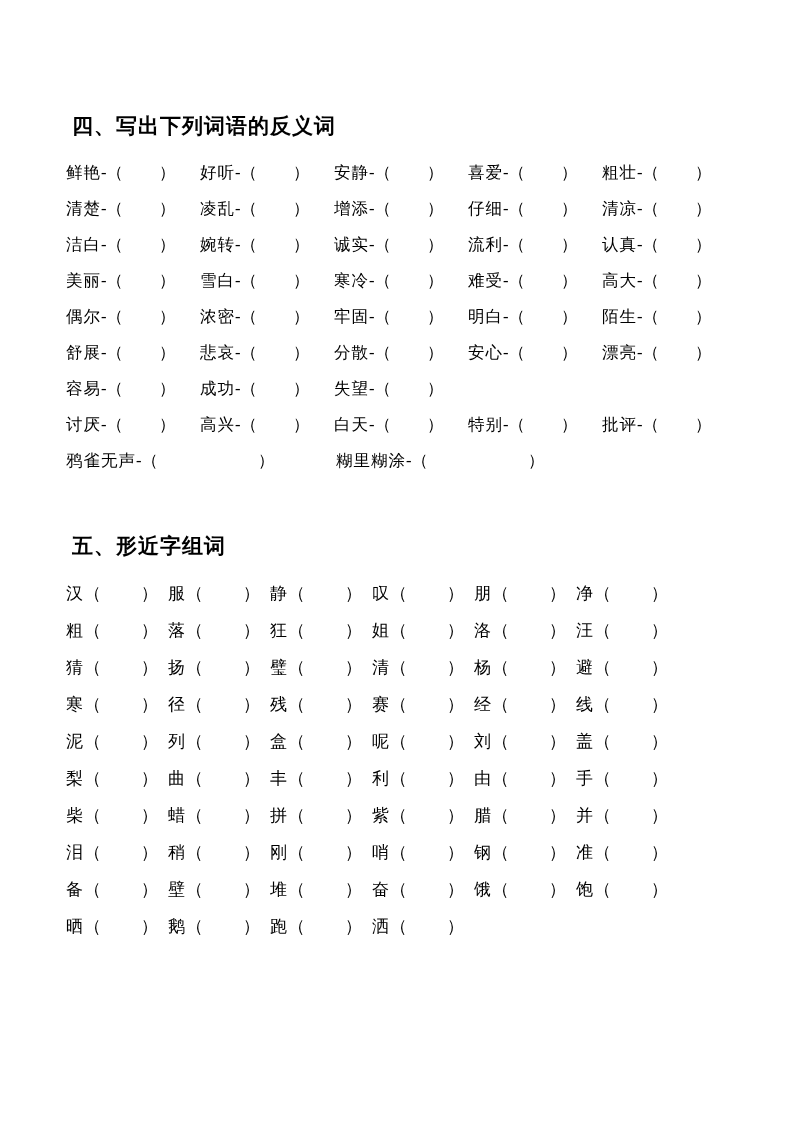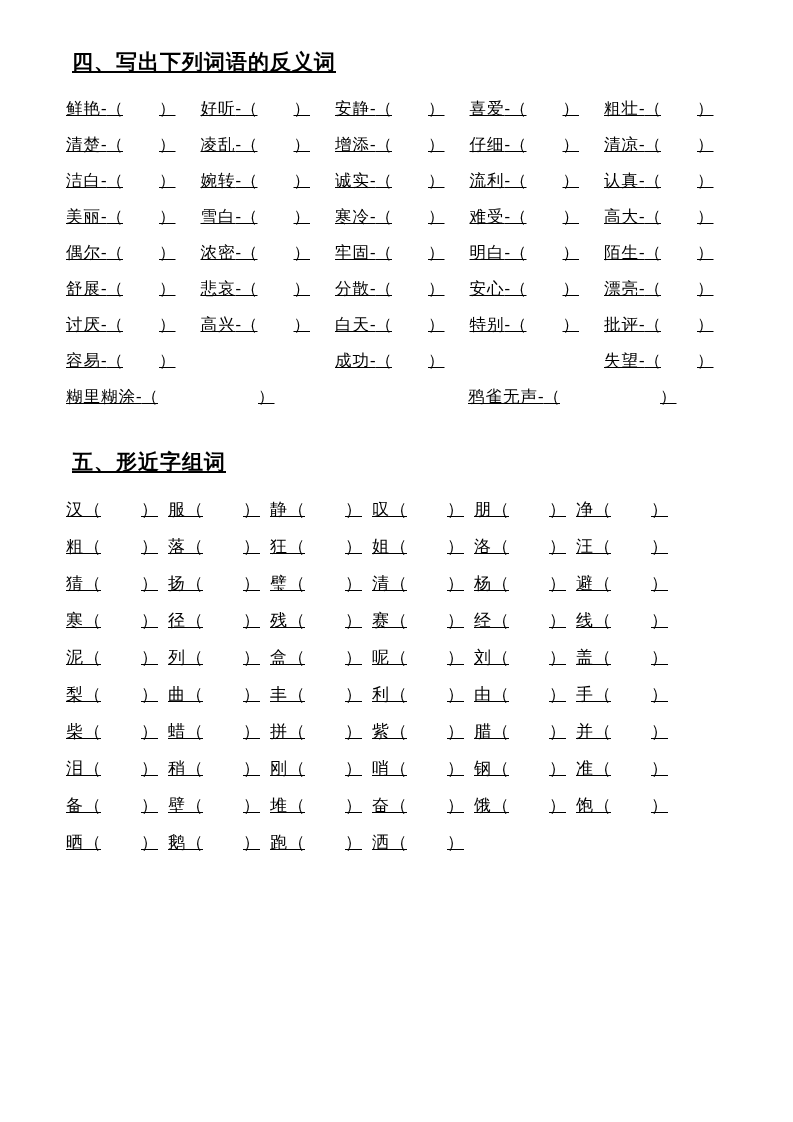--- a/index.html
+++ b/index.html
@@ -12,39 +12,37 @@
     height: 1122px;
     font-family: "Liberation Serif", "DejaVu Serif", serif;
     color: #000000;
     position: relative;
     overflow: hidden;
   }
   .page {
     width: 793px;
     height: 952px;
     box-sizing: border-box;
-    padding: 48px 55px 40px 62px;
-    text-decoration: underline;
+    padding: 112px 55px 40px 62px;
   }
   .section-title {
     font-family: "DejaVu Sans", "Liberation Sans", sans-serif;
     font-weight: bold;
     font-size: 21px;
     letter-spacing: 1px;
     margin: 0 0 22px 10px;
   }
   .section-two-title {
-    margin-top: 40px;
+    margin-top: 60px;
   }
   
   .ant-row {
     display: flex;
     margin: 0 0 14px 0;
     padding-left: 4px;
-    justify-content: space-between;
   }
   .ant-cell {
     width: 134px;
     font-size: 16.5px;
     white-space: nowrap;
     letter-spacing: 0.5px;
   }
   .ant-cell .word {
     letter-spacing: 1px;
   }
@@ -135,36 +133,36 @@
 
     <div class="ant-row">
       <div class="ant-cell"><span class="word">舒展</span><span class="dash">-</span><span class="paren">（</span><span class="blank"></span><span class="paren">）</span></div>
       <div class="ant-cell"><span class="word">悲哀</span><span class="dash">-</span><span class="paren">（</span><span class="blank"></span><span class="paren">）</span></div>
       <div class="ant-cell"><span class="word">分散</span><span class="dash">-</span><span class="paren">（</span><span class="blank"></span><span class="paren">）</span></div>
       <div class="ant-cell"><span class="word">安心</span><span class="dash">-</span><span class="paren">（</span><span class="blank"></span><span class="paren">）</span></div>
       <div class="ant-cell"><span class="word">漂亮</span><span class="dash">-</span><span class="paren">（</span><span class="blank"></span><span class="paren">）</span></div>
     </div>
 
     <div class="ant-row">
+      <div class="ant-cell"><span class="word">容易</span><span class="dash">-</span><span class="paren">（</span><span class="blank"></span><span class="paren">）</span></div>
+      <div class="ant-cell"><span class="word">成功</span><span class="dash">-</span><span class="paren">（</span><span class="blank"></span><span class="paren">）</span></div>
+      <div class="ant-cell"><span class="word">失望</span><span class="dash">-</span><span class="paren">（</span><span class="blank"></span><span class="paren">）</span></div>
+    </div>
+
+    <div class="ant-row">
       <div class="ant-cell"><span class="word">讨厌</span><span class="dash">-</span><span class="paren">（</span><span class="blank"></span><span class="paren">）</span></div>
       <div class="ant-cell"><span class="word">高兴</span><span class="dash">-</span><span class="paren">（</span><span class="blank"></span><span class="paren">）</span></div>
       <div class="ant-cell"><span class="word">白天</span><span class="dash">-</span><span class="paren">（</span><span class="blank"></span><span class="paren">）</span></div>
       <div class="ant-cell"><span class="word">特别</span><span class="dash">-</span><span class="paren">（</span><span class="blank"></span><span class="paren">）</span></div>
       <div class="ant-cell"><span class="word">批评</span><span class="dash">-</span><span class="paren">（</span><span class="blank"></span><span class="paren">）</span></div>
     </div>
 
-    <div class="ant-row">
-      <div class="ant-cell"><span class="word">容易</span><span class="dash">-</span><span class="paren">（</span><span class="blank"></span><span class="paren">）</span></div>
-      <div class="ant-cell"><span class="word">成功</span><span class="dash">-</span><span class="paren">（</span><span class="blank"></span><span class="paren">）</span></div>
-      <div class="ant-cell"><span class="word">失望</span><span class="dash">-</span><span class="paren">（</span><span class="blank"></span><span class="paren">）</span></div>
-    </div>
-
     <div class="ant-row long">
+      <div class="ant-cell"><span class="word">鸦雀无声</span><span class="dash">-</span><span class="paren">（</span><span class="blank"></span><span class="paren">）</span></div>
       <div class="ant-cell"><span class="word">糊里糊涂</span><span class="dash">-</span><span class="paren">（</span><span class="blank"></span><span class="paren">）</span></div>
-      <div class="ant-cell"><span class="word">鸦雀无声</span><span class="dash">-</span><span class="paren">（</span><span class="blank"></span><span class="paren">）</span></div>
     </div>
 
   </div>
 
   <h2 class="section-title section-two-title">五、形近字组词</h2>
 
   <div>
 
     <div class="char-row">
       <div class="char-cell"><span class="ch">汉</span><span>（</span><span class="blank"></span><span>）</span></div>

